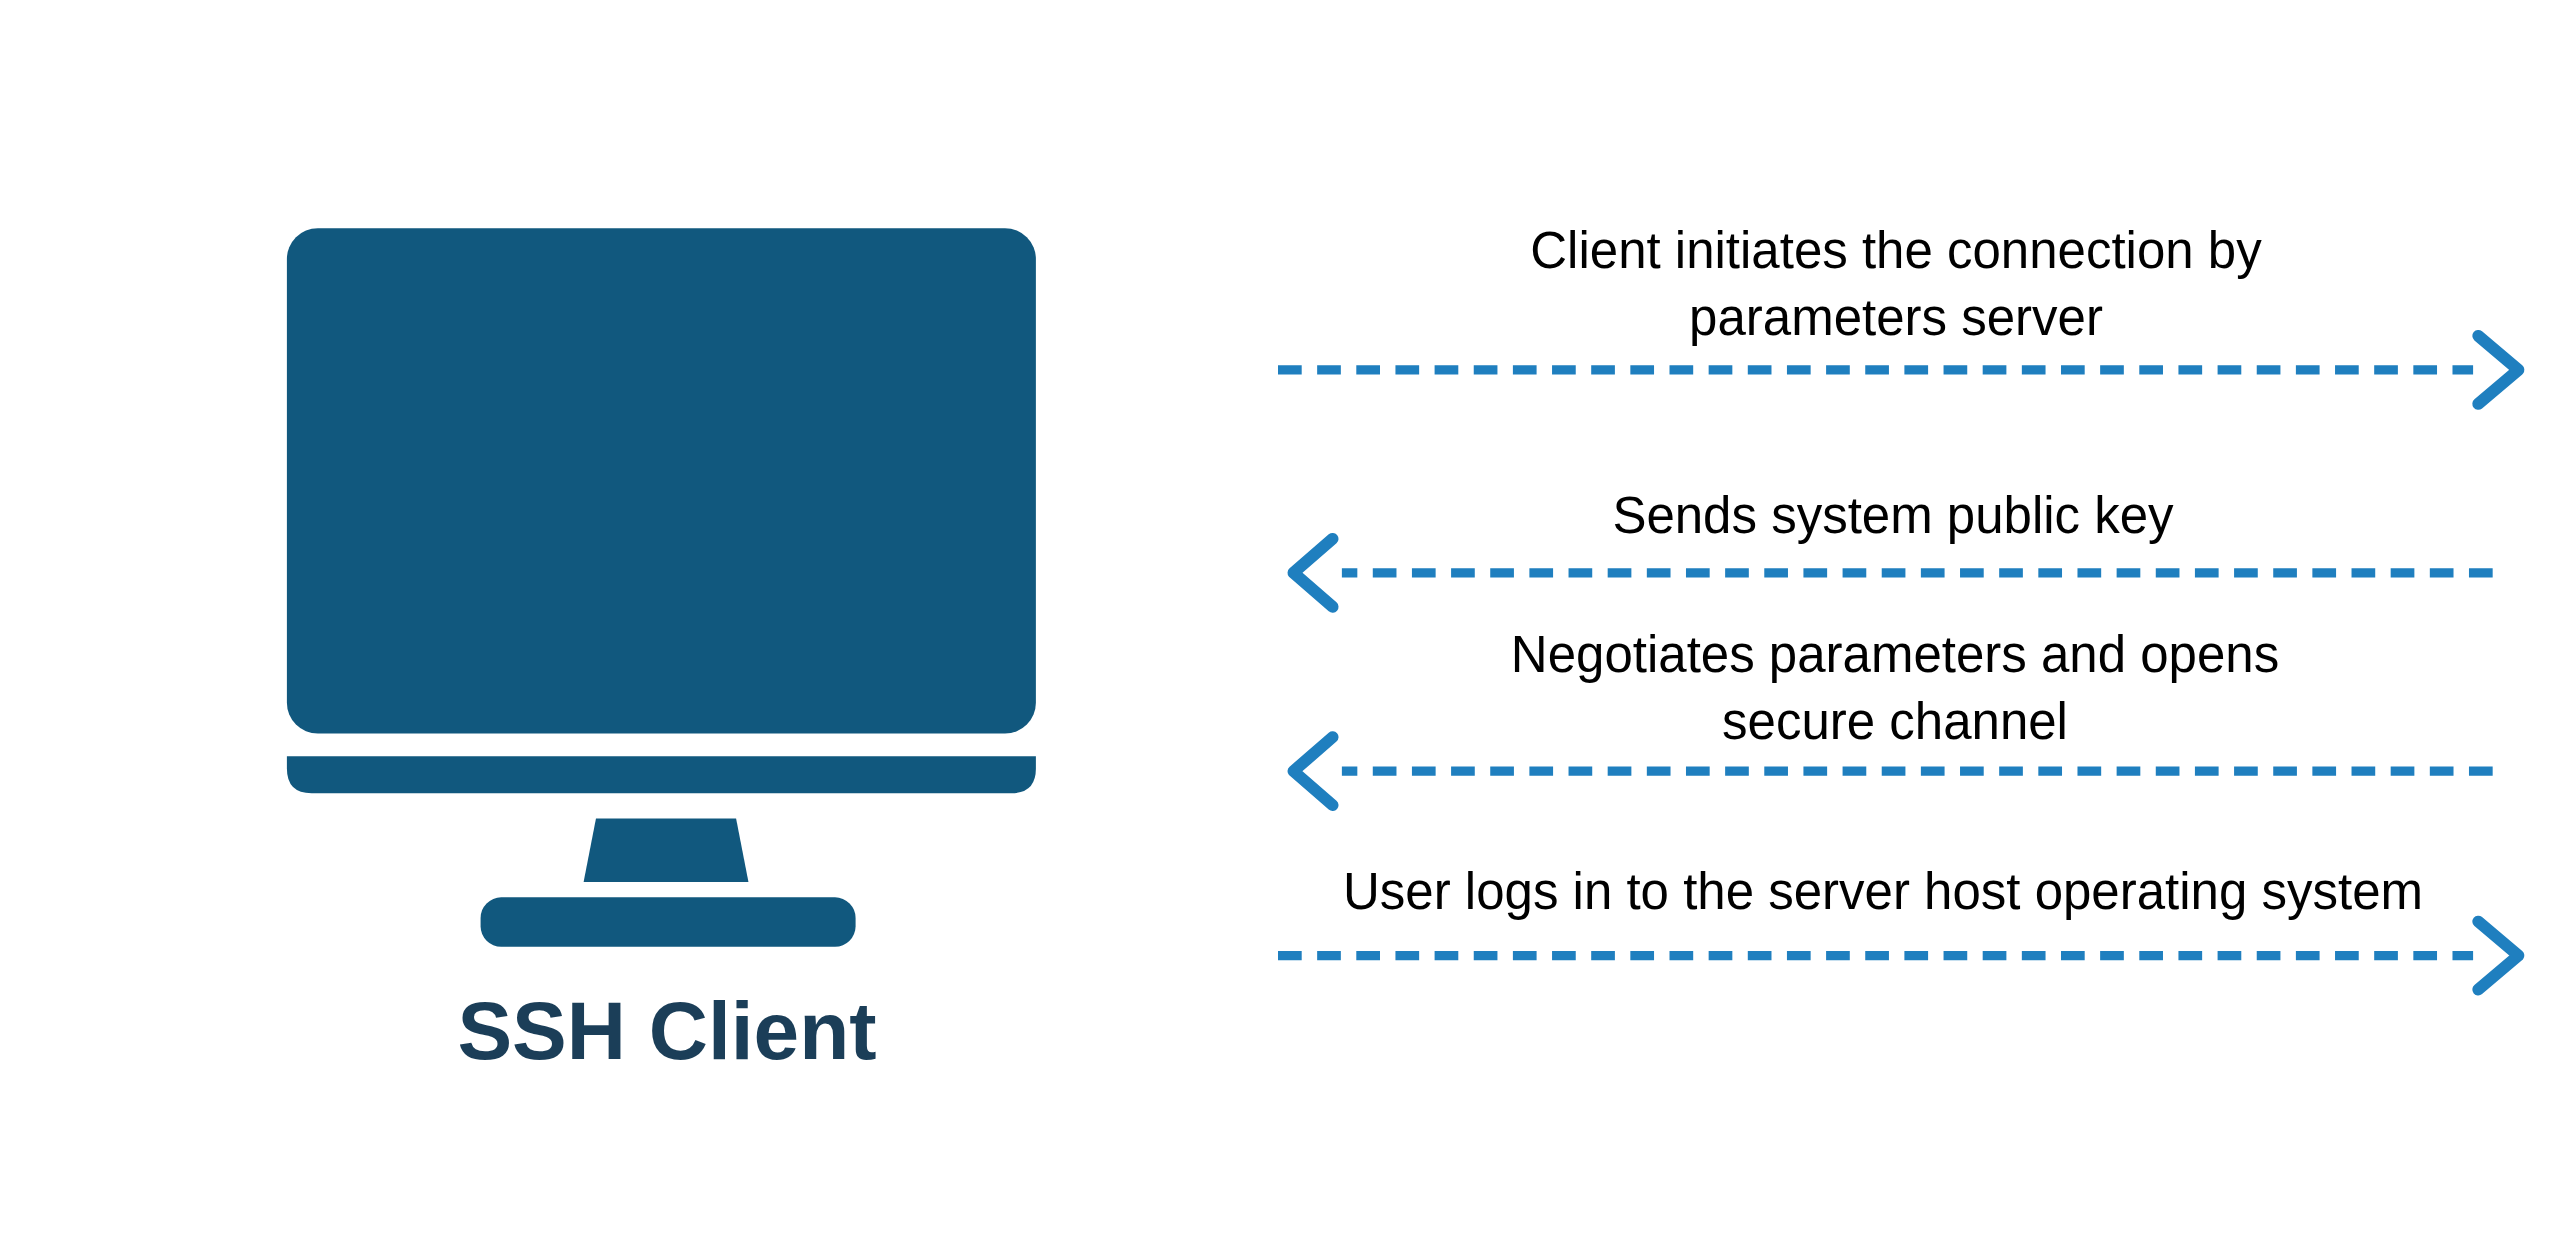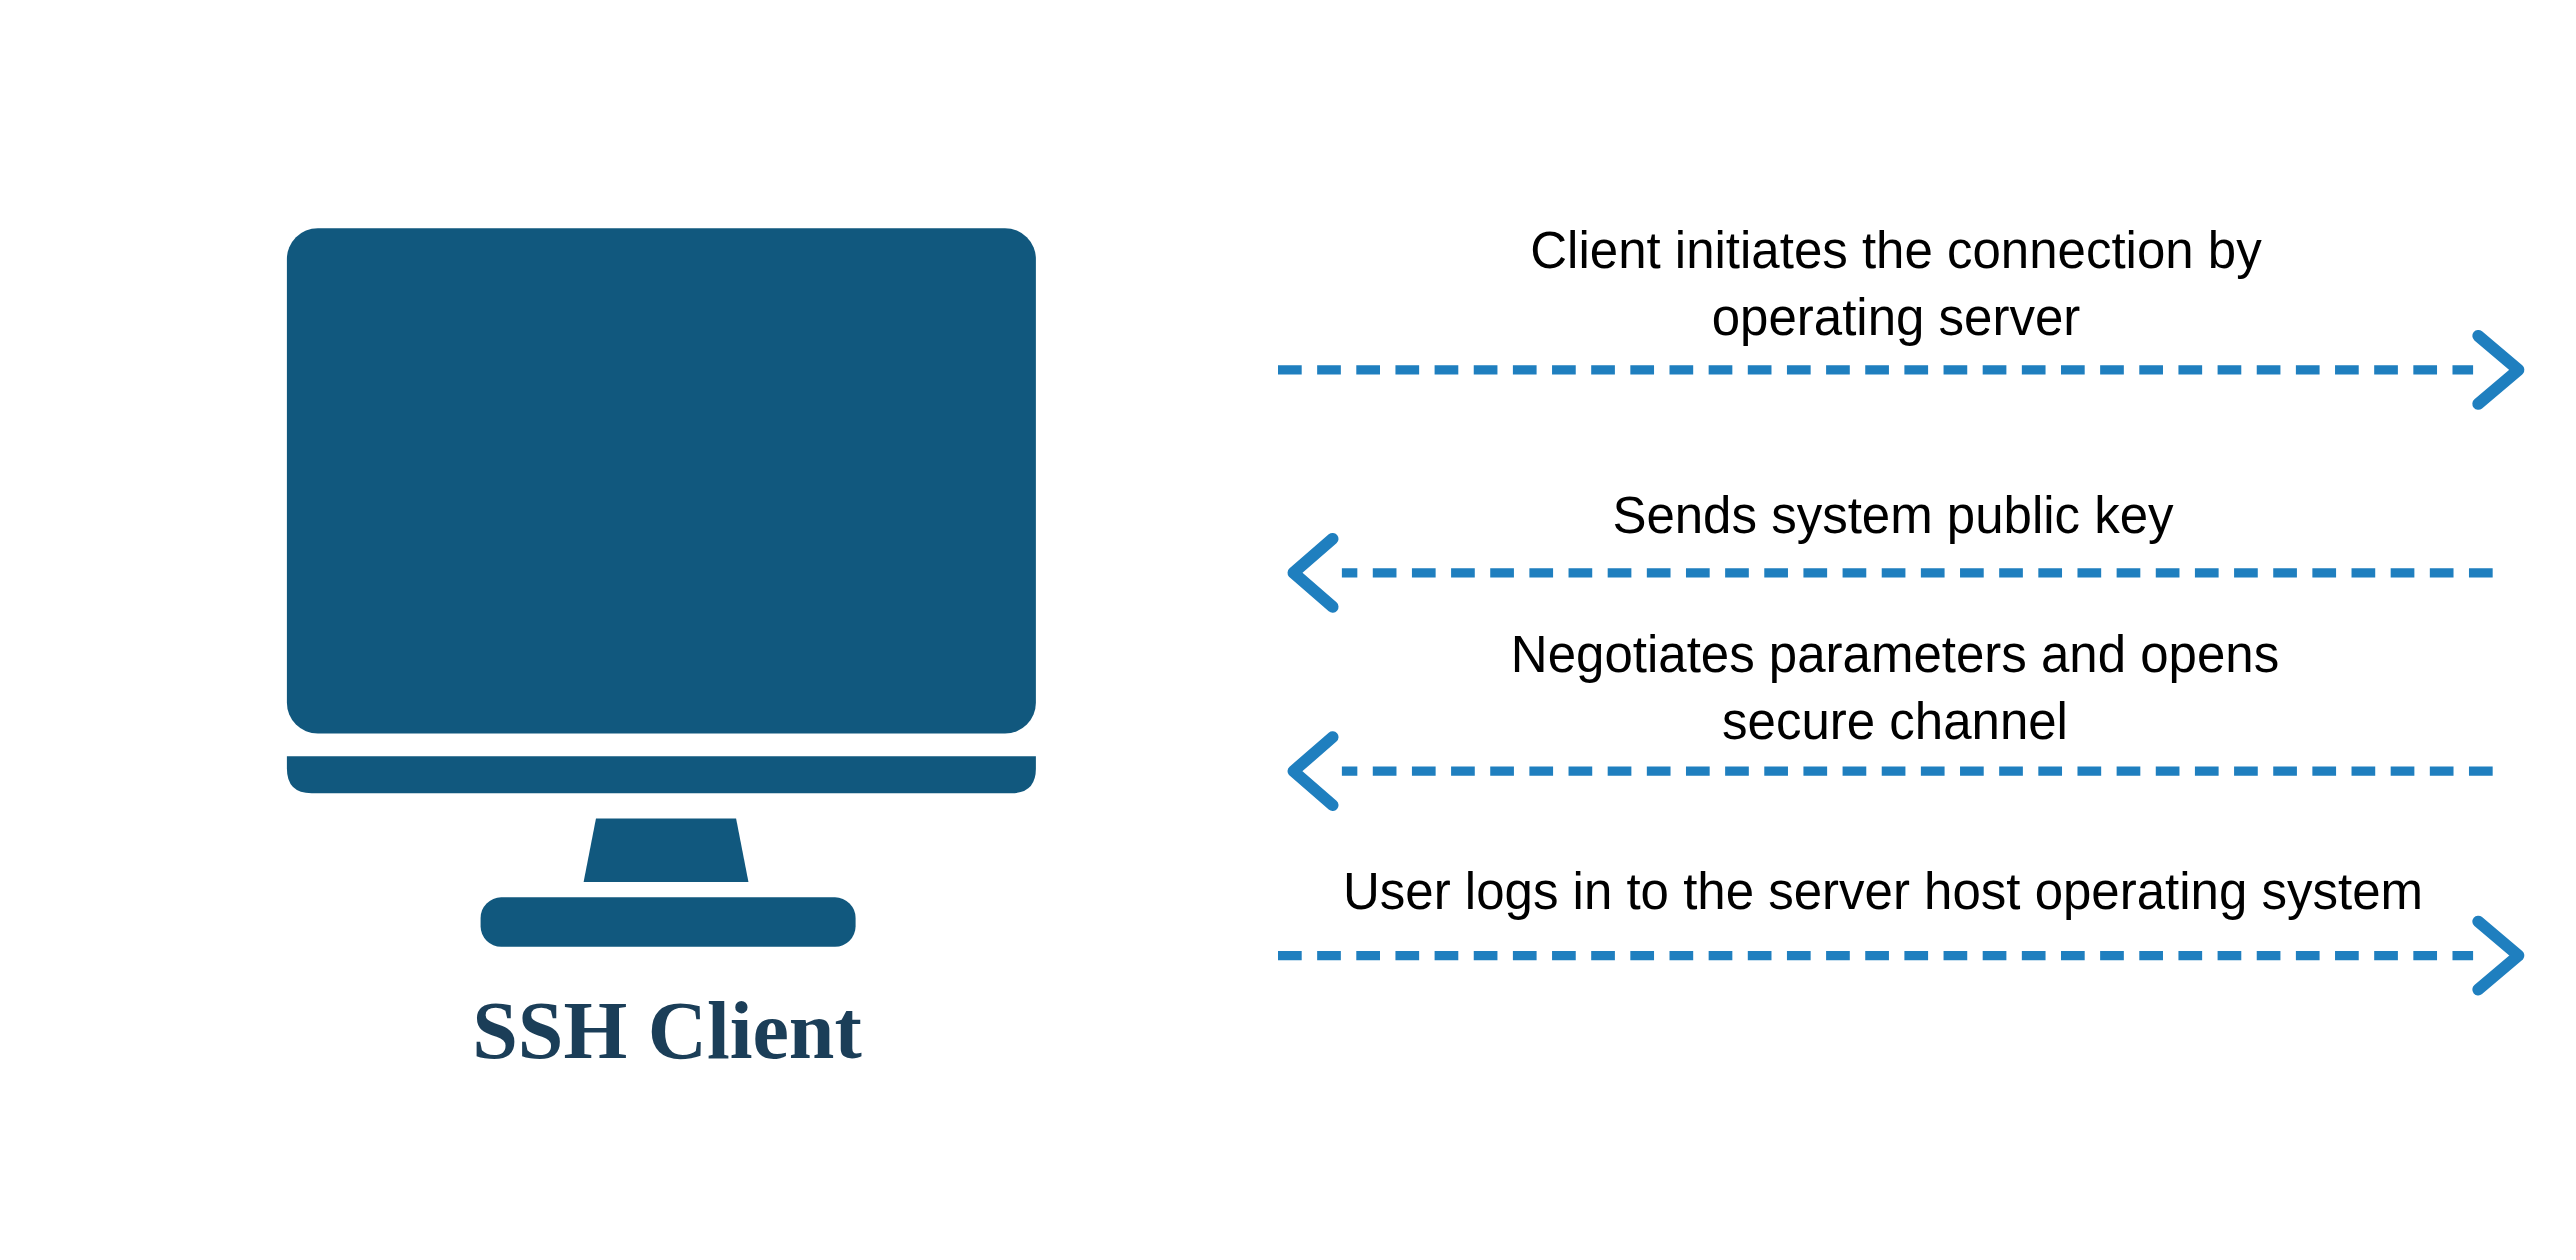--- a/index.html
+++ b/index.html
@@ -19,21 +19,21 @@
   .dash{stroke:var(--arrow,#1f7fbf);stroke-width:18px;fill:none;stroke-dasharray:46 30;}
   .head{stroke:var(--arrow,#1f7fbf);stroke-width:23px;fill:none;stroke-linecap:round;stroke-linejoin:round;}
   .msg{
     position:absolute;transform:translateX(-50%);text-align:center;
     font-size:51px;line-height:67px;color:var(--message-text,#000000);
     white-space:nowrap;letter-spacing:0px;
   }
   .msg .ln{display:block;}
   .big-label{
     position:absolute;transform:translateX(-50%);white-space:nowrap;
-    font-size:82px;font-weight:bold;color:var(--label,#1b3e58);line-height:82px;font-family:Liberation Serif, serif;
+    font-size:82px;font-weight:bold;color:var(--label,#1b3e58);line-height:82px;
   }
 </style>
 </head>
 <body>
 
 <div id="stage">
 
   <svg class="layer" width="3816" height="1260" viewBox="0 0 7406 2446">
 
     <g>
@@ -108,21 +108,21 @@
     </g>
 
     <g>
       <path class="dash" d="M 2480 1855 H 4800"></path>
       <polyline class="head" points="4810,1789 4888,1855 4810,1921"></polyline>
     </g>
   </svg>
 
   <div class="msg" style="left:1896px;top:217px;">
     <span class="ln">Client initiates the connection by</span>
-    <span class="ln">operating server</span>
+    <span class="ln">parameters server</span>
   </div>
 
   <div class="msg" style="left:1893px;top:482px;">
     <span class="ln">Sends system public key</span>
   </div>
 
   <div class="msg" style="left:1895px;top:621px;">
     <span class="ln">Negotiates parameters and opens</span>
     <span class="ln">secure channel</span>
   </div>

